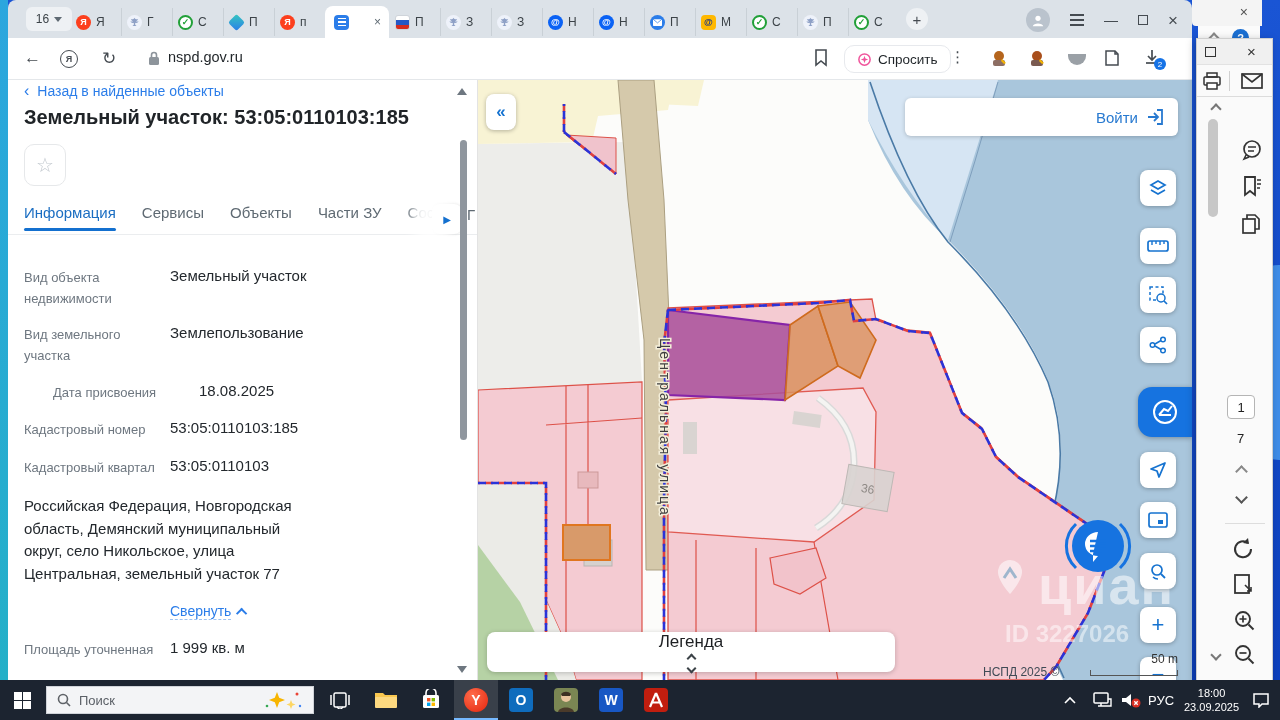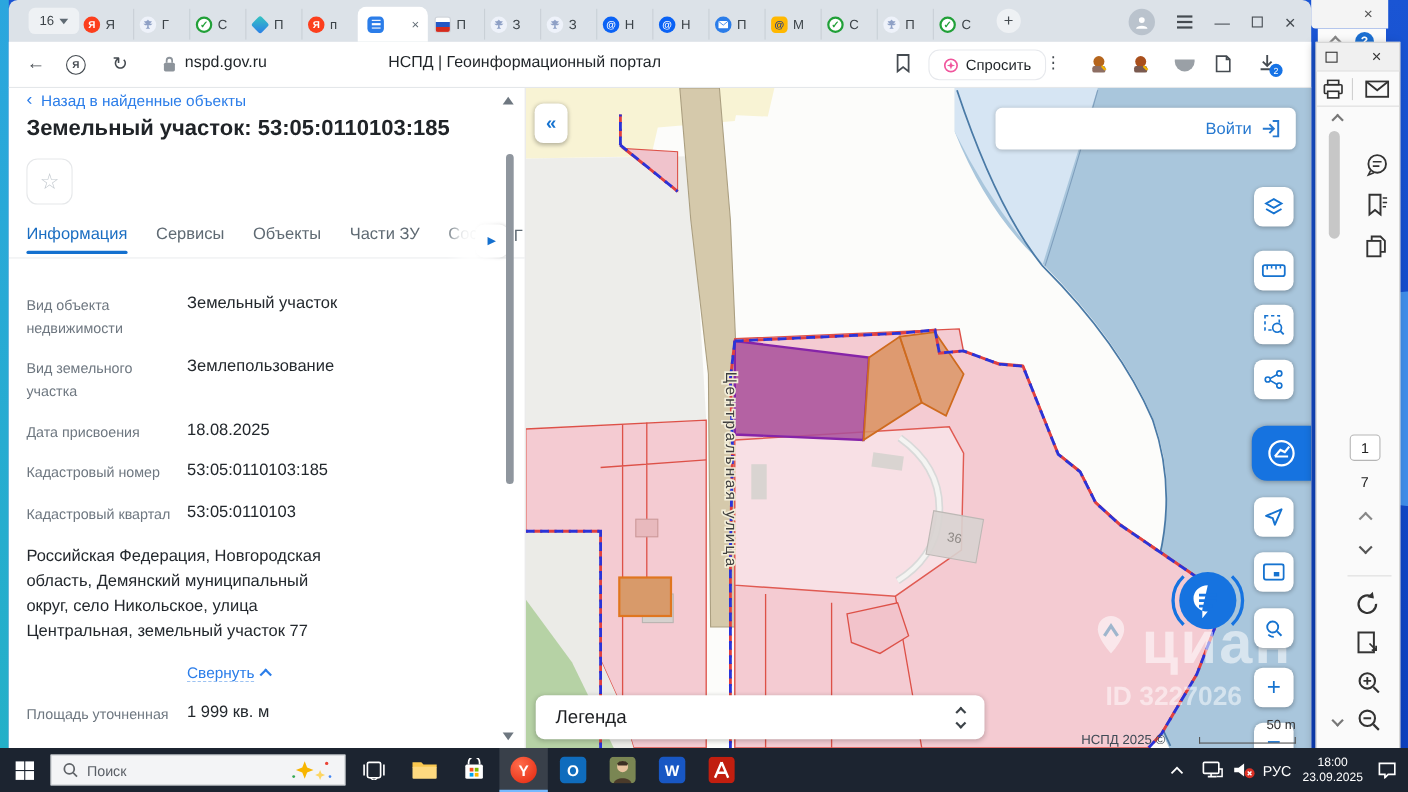--- a/index.html
+++ b/index.html
@@ -91,21 +91,21 @@
   .collapse-btn { left:8px; top:14px; width:30px; height:36px; color:#1673d0; font-size:17px; font-weight:bold; }
   .login-bar { left:427px; top:18px; width:273px; height:38px; background:#fff; border-radius:6px;
                box-shadow:0 1px 4px rgba(0,0,0,.2); display:flex; align-items:center; justify-content:flex-end;
                gap:8px; padding-right:14px; font-size:15px; color:#2779d0; }
   .tool { left:662px; width:36px; height:36px; }
   .tool-active { left:660px; top:307px; width:54px; height:50px; background:#1673e0; border-radius:14px 0 0 14px;
                  box-shadow:0 1px 5px rgba(0,0,0,.3); display:flex; align-items:center; justify-content:center; }
   .chat-wrap { left:580px; top:426px; width:80px; height:80px; }
   .legend-bar { left:9px; top:552px; width:408px; height:40px; background:#fff; border-radius:8px;
                 box-shadow:0 1px 5px rgba(0,0,0,.22); display:flex; align-items:center; justify-content:space-between;
-                padding:0 18px; font-size:17px; color:#1d1f22; }
+                padding:0 18px; font-size:17px; color:#1d1f22;flex-direction:column; }
   .legend-chevs { display:flex; flex-direction:column; gap:3px; align-items:center; }
   .lg-up { width:7px; height:7px; border-left:2px solid #3c4348; border-top:2px solid #3c4348; transform:rotate(45deg); }
   .lg-dn { width:7px; height:7px; border-left:2px solid #3c4348; border-top:2px solid #3c4348; transform:rotate(225deg); }
   .wm-brand { left:560px; top:474px; font-size:54px; font-weight:bold; color:rgba(255,255,255,.55); letter-spacing:2px; }
   .wm-id { left:527px; top:540px; font-size:24px; font-weight:bold; color:rgba(255,255,255,.5); width:190px; overflow:hidden; white-space:nowrap; }
   .map-attrib { left:505px; top:585px; font-size:12px; color:#3f4a55; }
   .map-scale { left:610px; top:572px; width:90px; text-align:right; font-size:12px; color:#333; }
   .scale-bracket { left:612px; top:590px; width:88px; height:6px; border-left:1.5px solid #555; border-right:1.5px solid #555; border-bottom:1.5px solid #555; }
 
   
@@ -276,21 +276,20 @@
       <span class="abs ab-ic" style="left:16px;">←</span>
       <span class="abs ya-ring">Я</span>
       <span class="abs ab-ic" style="left:94px;">↻</span>
       <span class="abs" style="left:140px; top:13px;">
         <svg width="12" height="15" viewBox="0 0 12 15">
             <rect x="1" y="6" width="10" height="8" rx="1.5" fill="#8d949b"></rect>
             <path d="M3.5 6V4a2.5 2.5 0 015 0v2" stroke="#8d949b" stroke-width="1.6" fill="none"></path>
           </svg>
       </span>
       <span class="abs url">nspd.gov.ru</span>
-      <span class="abs ptitle">НСПД | Геоинформационный портал</span>
       <span class="abs" style="left:806px; top:11px;">
         <svg width="14" height="18" viewBox="0 0 14 18">
             <path d="M2 1h10v15l-5-4-5 4z" fill="none" stroke="#454b51" stroke-width="1.6"></path>
           </svg>
       </span>
       <span class="abs ask-pill">
         <svg width="15" height="15" viewBox="0 0 16 16">
             <circle cx="8" cy="8" r="6" fill="none" stroke="#f0559c" stroke-width="1.6"></circle>
             <path d="M8 4l1 3 3 1-3 1-1 3-1-3-3-1 3-1z" fill="#f0559c"></path>
           </svg>
@@ -349,21 +348,21 @@
       <div class="abs ptab-sliver">Г</div>
 
       <div class="frow" style="top:242px;">
         <div class="flabel">Вид земельного участка</div>
         <div class="fvalue">Землепользование</div>
       </div>
       <div class="frow" style="top:185px;">
         <div class="flabel">Вид объекта недвижимости</div>
         <div class="fvalue">Земельный участок</div>
       </div>
-      <div class="frow" style="top:300px;">
+      <div class="frow" style="top:300px;margin-left:29px;">
         <div class="flabel">Дата присвоения</div>
         <div class="fvalue">18.08.2025</div>
       </div>
       <div class="frow" style="top:337px;">
         <div class="flabel">Кадастровый номер</div>
         <div class="fvalue">53:05:0110103:185</div>
       </div>
       <div class="frow" style="top:375px;">
         <div class="flabel">Кадастровый квартал</div>
         <div class="fvalue">53:05:0110103</div>

